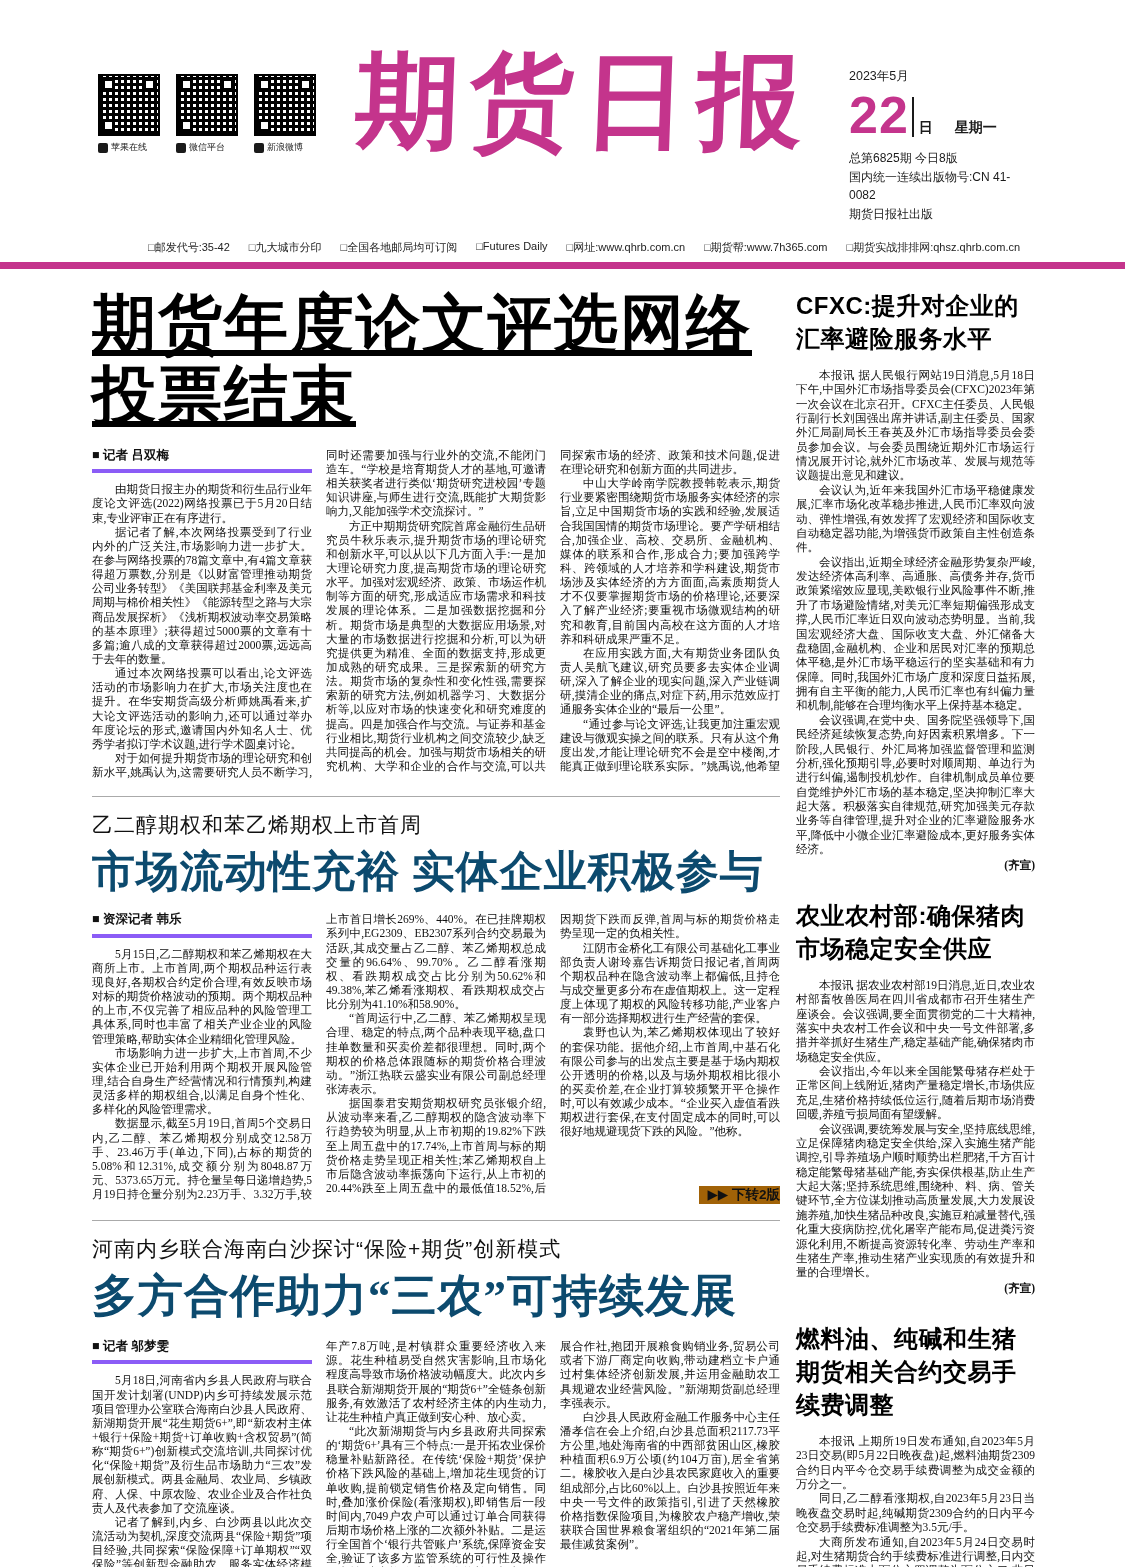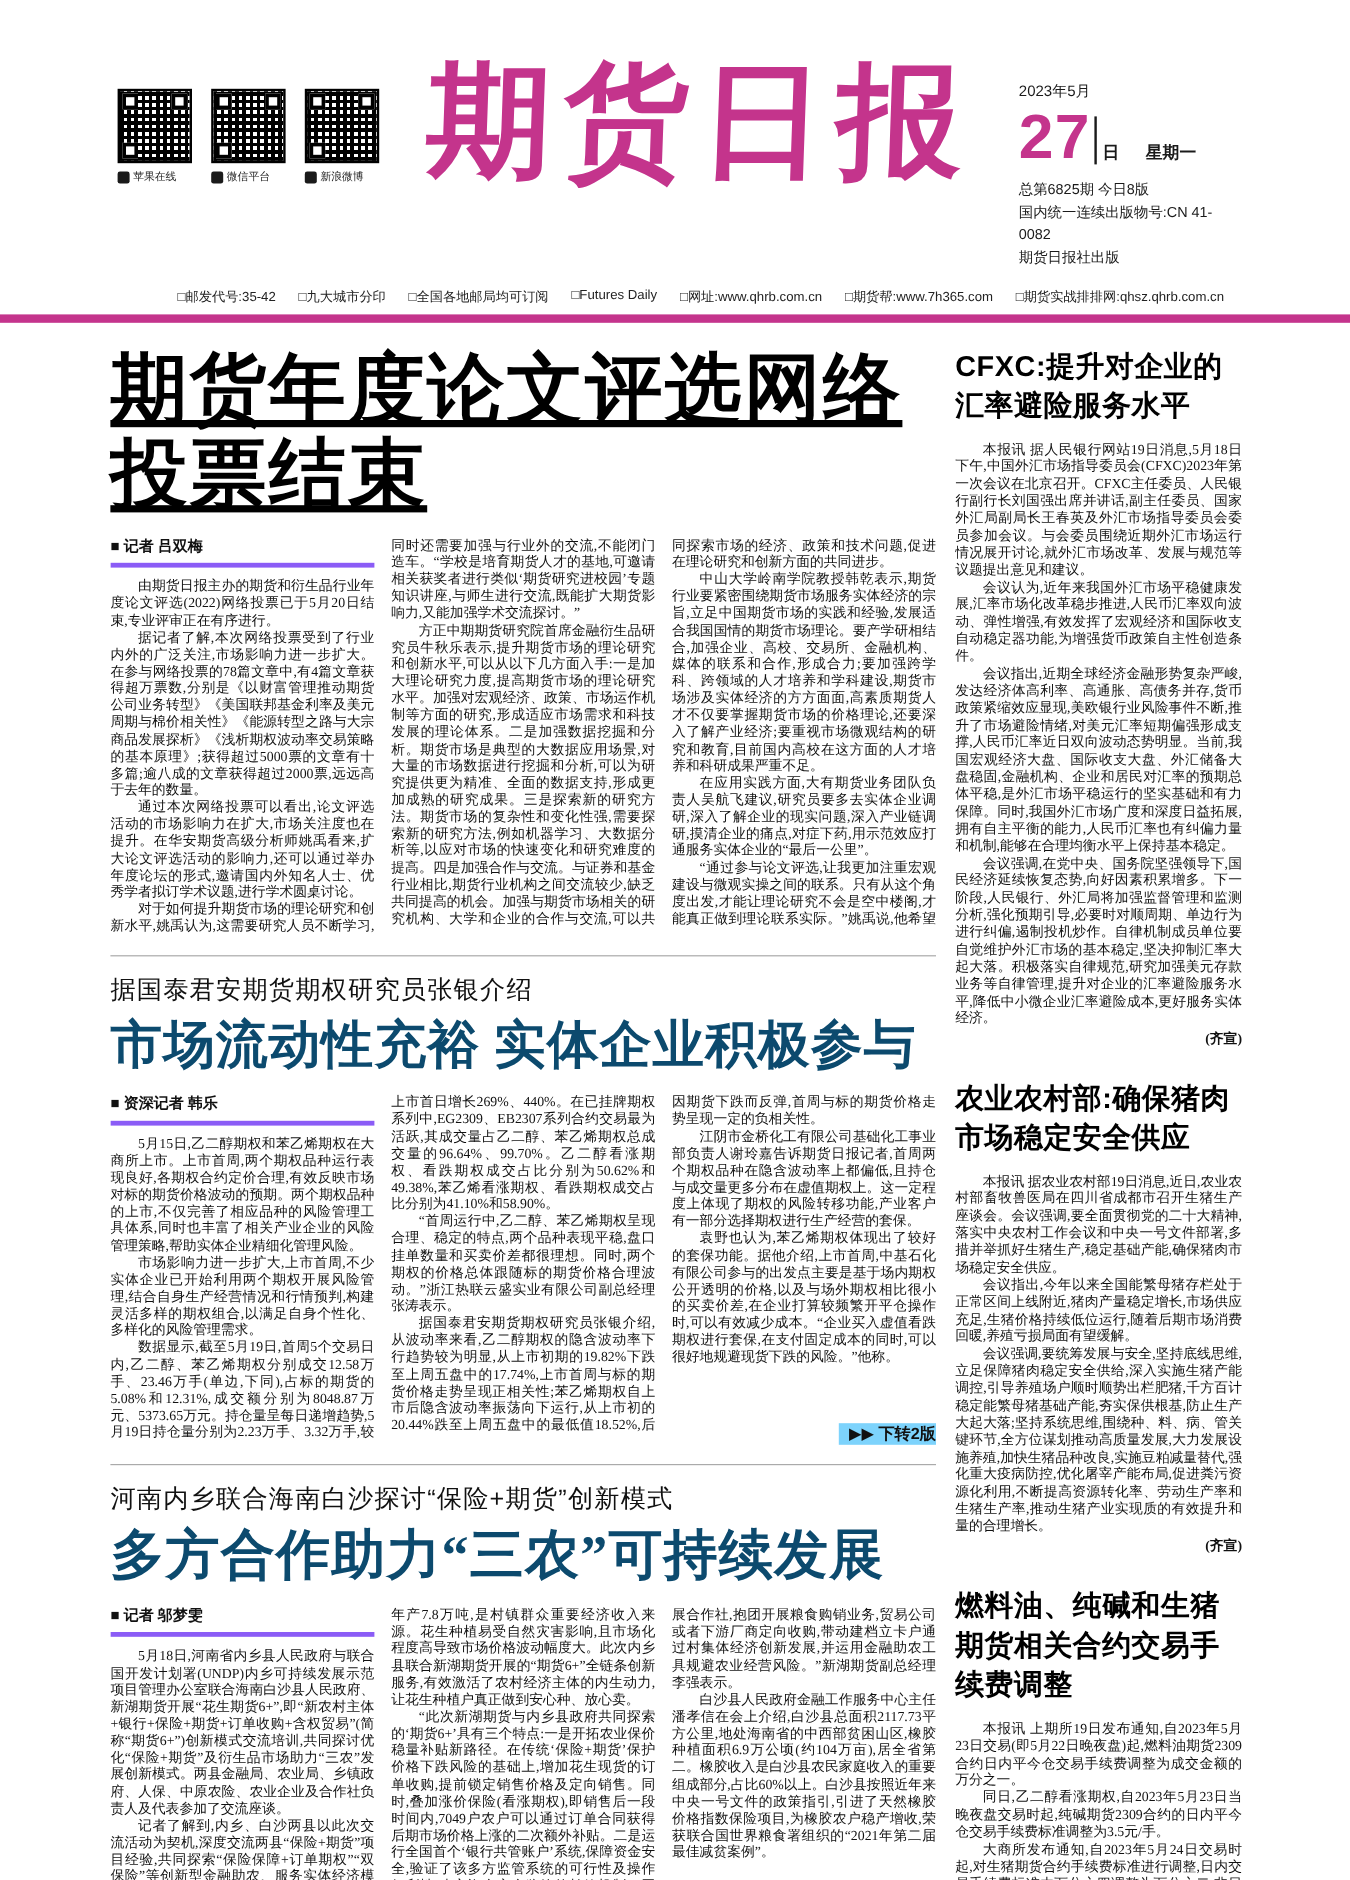--- a/index.html
+++ b/index.html
@@ -49,21 +49,21 @@
             font-family:"Liberation Sans","DejaVu Sans",sans-serif; }
   .body3 { margin-top:16px; column-count:3; column-gap:14px; column-fill:auto; overflow:hidden;
            font-size:11.5px; line-height:1.23; text-align:justify; color:#111;
            font-family:"Liberation Serif","DejaVu Serif",serif; }
   .body3 p { text-indent:2em; }
   .h332 { height:332px; } .h292 { height:292px; }
   .divider { border:none; border-top:1px solid #aaa; margin:16px 0 14px; }
   .kicker { font-size:21px; letter-spacing:1px; color:#111; }
   .a2-headline { font-size:43px; font-weight:900; letter-spacing:1px; line-height:1.15; margin-top:8px; color:#0c4a6e; }
   .article-rel { position:relative; }
-  .turn-note { position:absolute; right:0; bottom:0; background:#7dd3fc; padding-left:8px;
+  .turn-note { position:absolute; right:0; bottom:0; background:#a16207; padding-left:8px;
                font-weight:700; font-size:13.5px; font-family:"Liberation Sans","DejaVu Sans",sans-serif; }
 
   
   .r-title { font-size:24px; font-weight:600; line-height:1.38; letter-spacing:0.5px; color:#000; }
   .r-body { margin-top:13px; font-size:11.5px; line-height:1.25; text-align:justify; color:#111;
             font-family:"Liberation Serif","DejaVu Serif",serif; overflow:hidden; }
   .r-body p { text-indent:2em; }
   .r-sign { text-align:right; font-size:11.5px; font-weight:700; margin-top:1px;
             font-family:"Liberation Serif","DejaVu Serif",serif; }
   .r-gap { margin-top:26px; }
@@ -108,21 +108,21 @@
           <span>新浪微博</span>
         </div>
       </div>
     </div>
 
     <div class="paper-title" style="color:#c4348c">期货日报</div>
 
     <div class="date-block">
       <div>2023年5月</div>
       <div class="dd-row">
-        <span class="dd-num" style="color:#c4348c">27</span>
+        <span class="dd-num" style="color:#c4348c">22</span>
         <span class="dd-sep"></span>
         <span class="dd-unit">日</span>
         <span class="dd-week">星期一</span>
       </div>
       <div class="date-lines">
         <div>总第6825期  今日8版</div>
         <div>国内统一连续出版物号:CN 41-0082</div>
         <div>期货日报社出版</div>
       </div>
     </div>
@@ -158,21 +158,21 @@
               <p>中山大学岭南学院教授韩乾表示,期货行业要紧密围绕期货市场服务实体经济的宗旨,立足中国期货市场的实践和经验,发展适合我国国情的期货市场理论。要产学研相结合,加强企业、高校、交易所、金融机构、媒体的联系和合作,形成合力;要加强跨学科、跨领域的人才培养和学科建设,期货市场涉及实体经济的方方面面,高素质期货人才不仅要掌握期货市场的价格理论,还要深入了解产业经济;要重视市场微观结构的研究和教育,目前国内高校在这方面的人才培养和科研成果严重不足。</p>
               <p>在应用实践方面,大有期货业务团队负责人吴航飞建议,研究员要多去实体企业调研,深入了解企业的现实问题,深入产业链调研,摸清企业的痛点,对症下药,用示范效应打通服务实体企业的“最后一公里”。</p>
               <p>“通过参与论文评选,让我更加注重宏观建设与微观实操之间的联系。只有从这个角度出发,才能让理论研究不会是空中楼阁,才能真正做到理论联系实际。”姚禹说,他希望本次评选能选出对期货市场真正有用的文章,与现实情况相结合,有针对性地剖析产生该现象的原因,而不是简单地进行数据堆砌,最后难以落地。</p>
             </div>
         </div>
       </article>
 
       <hr class="divider">
 
       <article class="article-rel">
-        <div class="kicker">据国泰君安期货期权研究员张银介绍</div>
+        <div class="kicker">乙二醇期权和苯乙烯期权上市首周</div>
         <h1 class="a2-headline serif">市场流动性充裕  实体企业积极参与</h1>
         <div class="body3 h292">
           <div class="byline">■ 资深记者 韩乐</div>
           <div>
 
           <p>5月15日,乙二醇期权和苯乙烯期权在大商所上市。上市首周,两个期权品种运行表现良好,各期权合约定价合理,有效反映市场对标的期货价格波动的预期。两个期权品种的上市,不仅完善了相应品种的风险管理工具体系,同时也丰富了相关产业企业的风险管理策略,帮助实体企业精细化管理风险。</p>
               <p>市场影响力进一步扩大,上市首周,不少实体企业已开始利用两个期权开展风险管理,结合自身生产经营情况和行情预判,构建灵活多样的期权组合,以满足自身个性化、多样化的风险管理需求。</p>
               <p>数据显示,截至5月19日,首周5个交易日内,乙二醇、苯乙烯期权分别成交12.58万手、23.46万手(单边,下同),占标的期货的5.08%和12.31%,成交额分别为8048.87万元、5373.65万元。持仓量呈每日递增趋势,5月19日持仓量分别为2.23万手、3.32万手,较上市首日增长269%、440%。在已挂牌期权系列中,EG2309、EB2307系列合约交易最为活跃,其成交量占乙二醇、苯乙烯期权总成交量的96.64%、99.70%。乙二醇看涨期权、看跌期权成交占比分别为50.62%和49.38%,苯乙烯看涨期权、看跌期权成交占比分别为41.10%和58.90%。</p>
               <p>“首周运行中,乙二醇、苯乙烯期权呈现合理、稳定的特点,两个品种表现平稳,盘口挂单数量和买卖价差都很理想。同时,两个期权的价格总体跟随标的期货价格合理波动。”浙江热联云盛实业有限公司副总经理张涛表示。</p>
               <p>据国泰君安期货期权研究员张银介绍,从波动率来看,乙二醇期权的隐含波动率下行趋势较为明显,从上市初期的19.82%下跌至上周五盘中的17.74%,上市首周与标的期货价格走势呈现正相关性;苯乙烯期权自上市后隐含波动率振荡向下运行,从上市初的20.44%跌至上周五盘中的最低值18.52%,后因期货下跌而反弹,首周与标的期货价格走势呈现一定的负相关性。</p>

